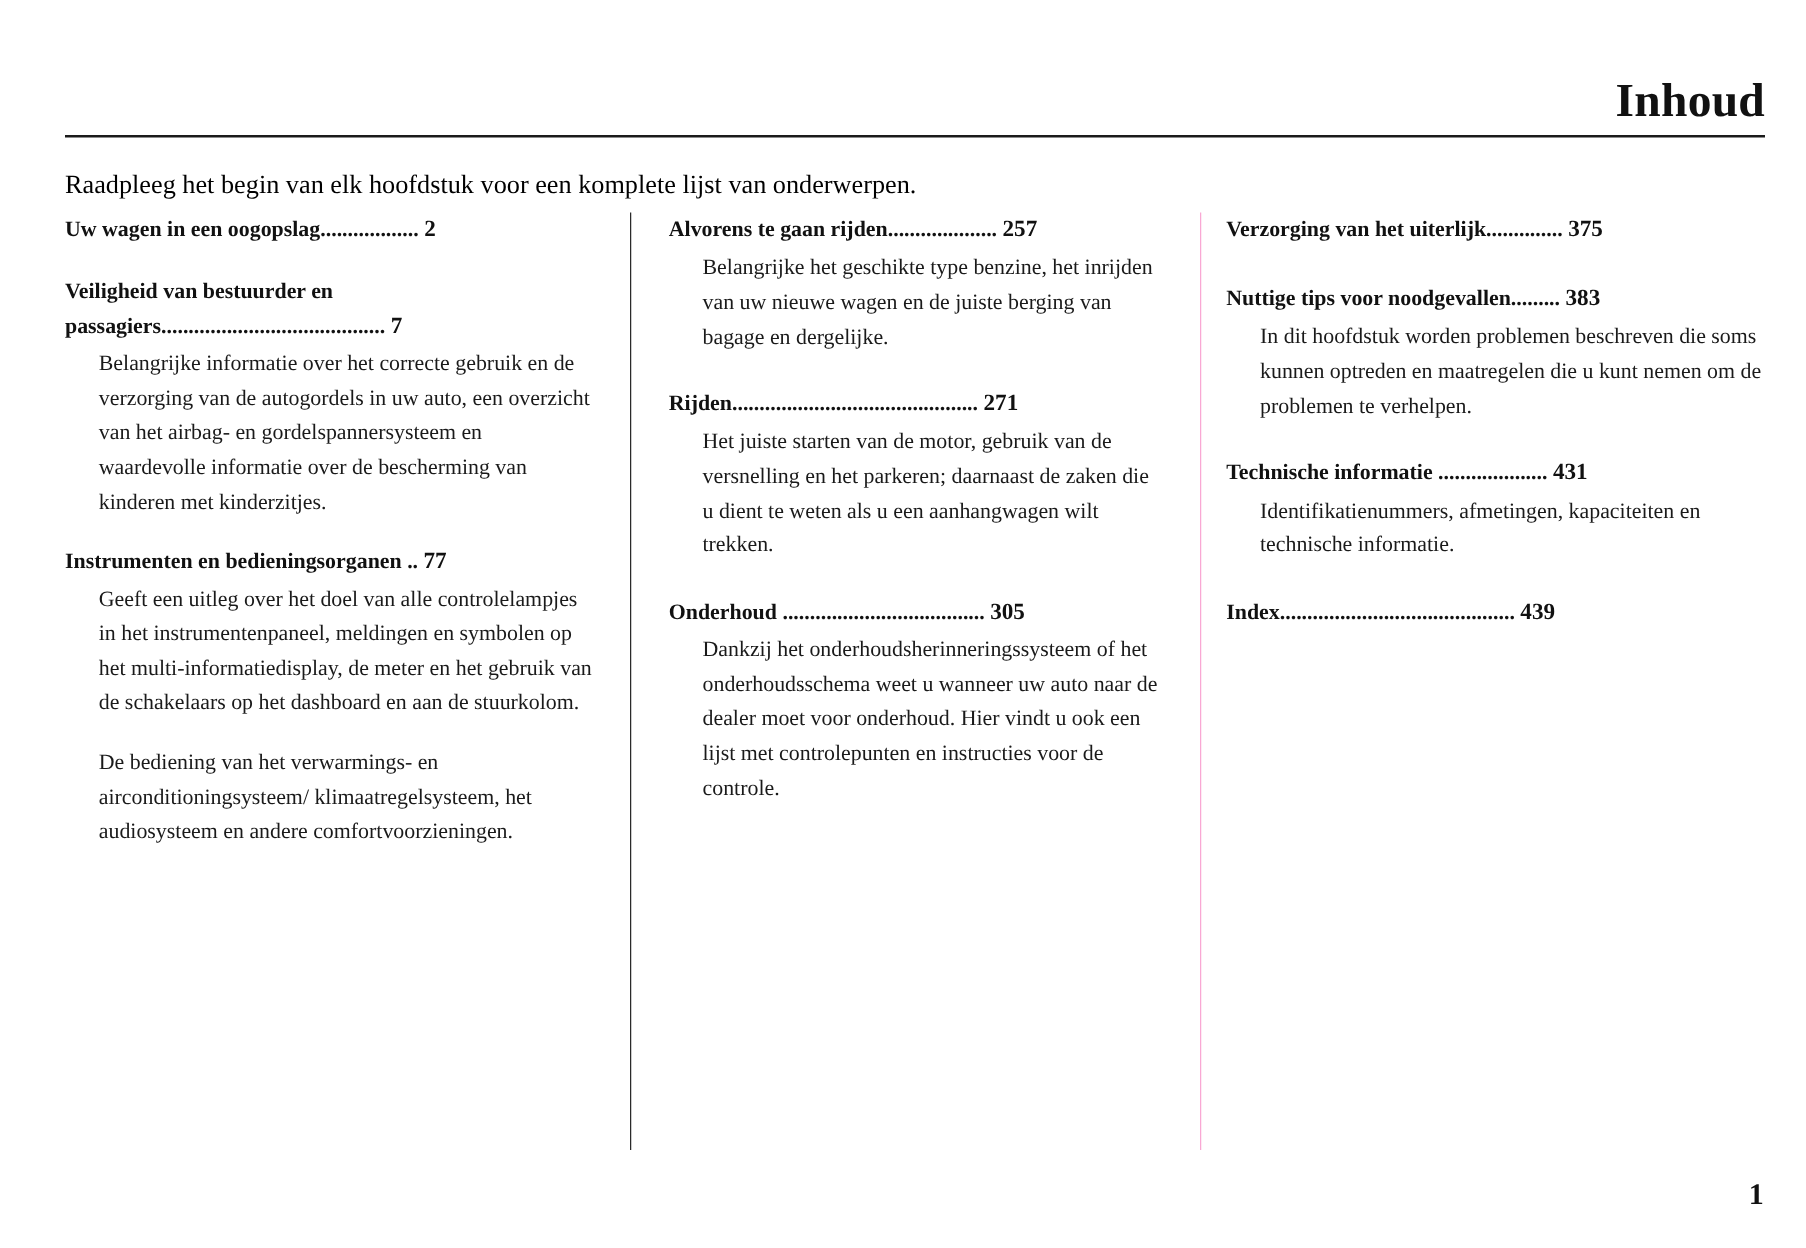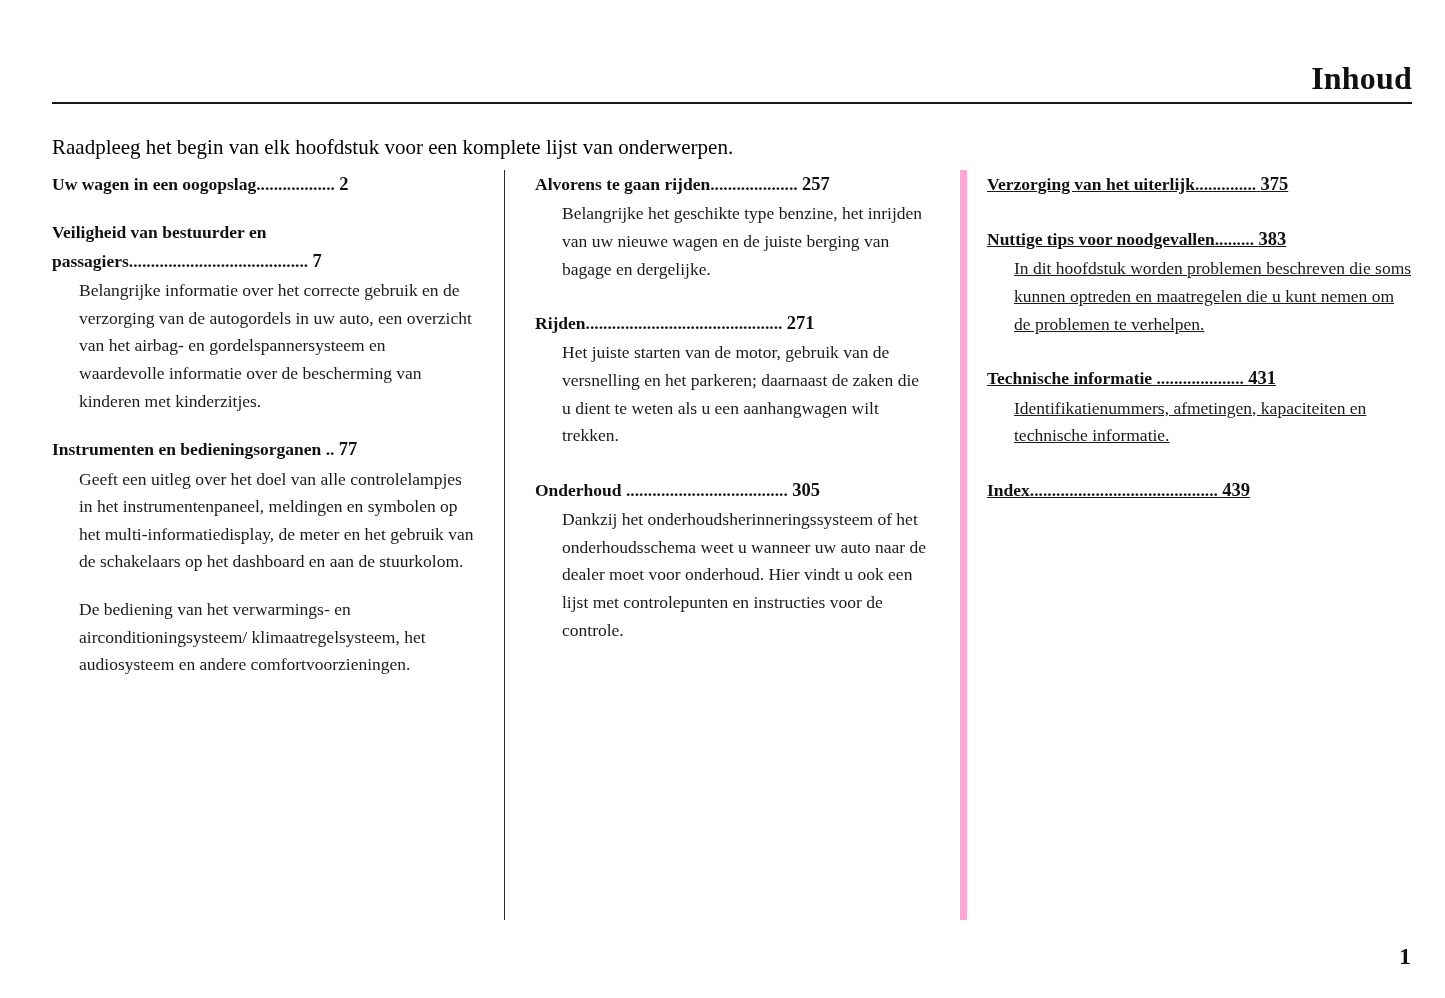--- a/index.html
+++ b/index.html
@@ -23,21 +23,21 @@
   }
   .page-header {
     position: absolute;
     top: 62px;
     left: 52px;
     right: 33px;
     height: 50px;
   }
   .header-title {
     text-align: right;
-    font-size: 32px;
+    font-size: 38px;
     font-weight: bold;
     font-family: "Liberation Serif", serif;
     letter-spacing: 0.2px;
     line-height: 1;
     color: #111;
   }
   .header-rule {
     margin-top: 8px;
     border-bottom: 2px solid #1a1a1a;
     width: 100%;
@@ -69,22 +69,21 @@
   }
   .col-2 {
     width: 456px;
     padding-left: 30px;
     padding-right: 28px;
     border-left: 1px solid #2a2a2a;
   }
   .col-3 {
     width: 452px;
     padding-left: 20px;
-    border-left: 7px solid #f9a8d4;
-    text-decoration: underline;
+    border-left: 1px solid #f9a8d4;
   }
   .entry {
     margin-bottom: 20px;
   }
   .entry-head {
     font-weight: bold;
     font-size: 17.5px;
     line-height: 1.58;
     color: #111;
     display: block;

